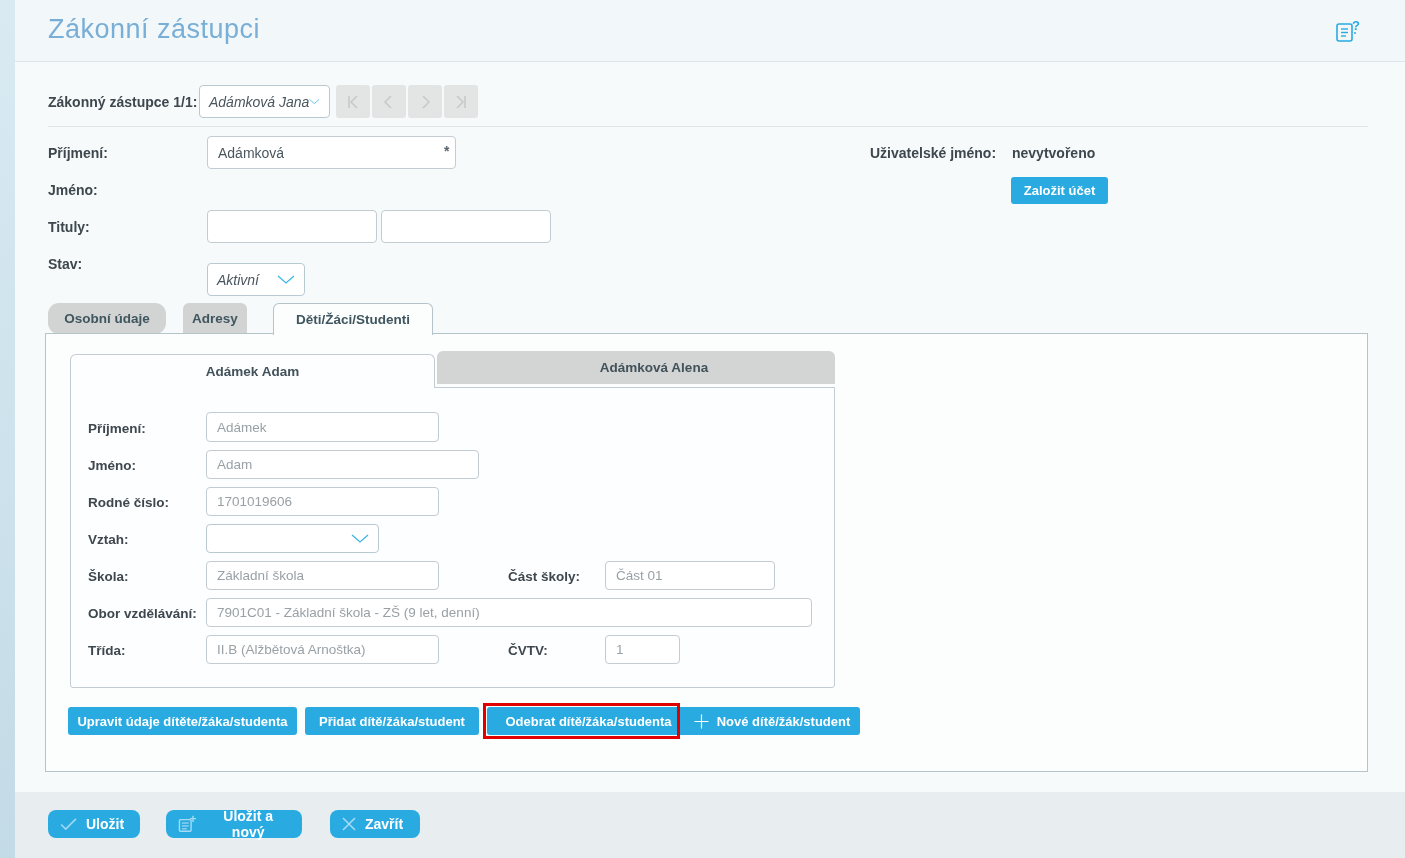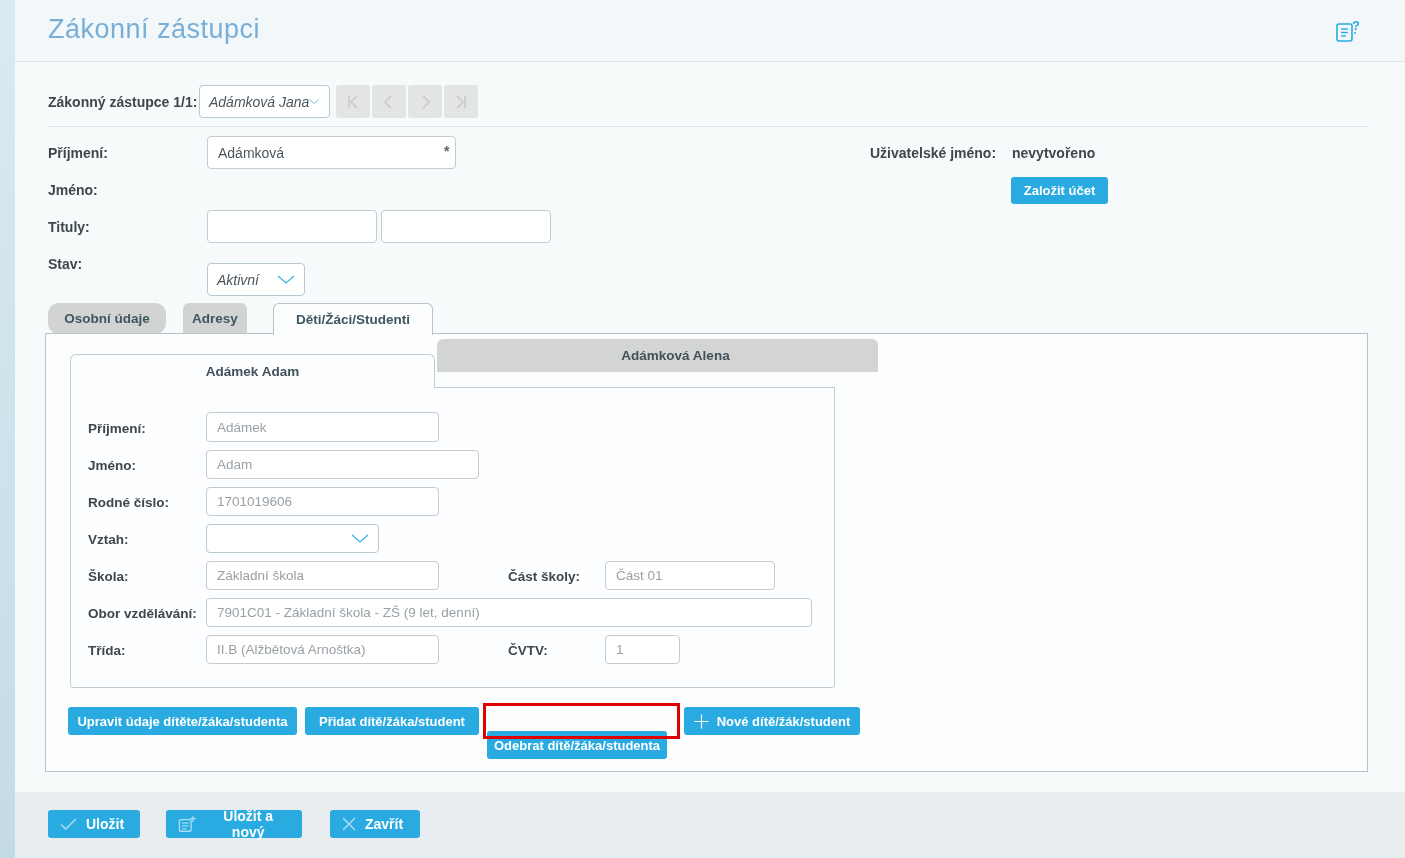--- a/index.html
+++ b/index.html
@@ -45,28 +45,28 @@
     height:32px; z-index:3; }
 
   .content-box { position:absolute; left:45px; top:333px; width:1323px; height:439px;
     background:#fcfdfd; border:1px solid #b6c3c9; }
 
   .child-tab { position:absolute; border:none; border-radius:6px 6px 0 0;
     font-family:"Liberation Sans",sans-serif; font-size:13.5px; font-weight:bold;
     color:#42525a; cursor:pointer; }
   .child-tab.active { left:70px; top:354px; width:365px; height:34px; background:#fdfeff;
     border:1px solid #c3ccd3; border-bottom:none; z-index:2; }
-  .child-tab.inactive { left:437px; top:339px; width:441px; height:33px; background:#d3d4d4;padding-left:36px; }
+  .child-tab.inactive { left:437px; top:351px; width:398px; height:33px; background:#d3d4d4;padding-left:36px; }
 
   .child-panel { position:absolute; left:70px; top:387px; width:765px; height:301px;
     background:#fdfeff; border:1px solid #c3ccd3; border-radius:0 0 3px 3px; }
 
   .footer { position:absolute; left:15px; top:792px; width:1390px; height:66px; background:#e8edef; }
   .footbtn { position:absolute; top:810px; height:28px; display:flex; align-items:center;
-    gap:9px; padding:0 12px; font-size:14px; }
+    gap:9px; padding:0 12px; font-size:14px;border-radius:8px; }
 
   .annotation { position:absolute; left:483px; top:703px; width:197px; height:36px;
     border:3px solid #e00000; z-index:5; pointer-events:none; }
 
   .childbtn { top:707px; height:28px; font-size:13px; display:flex; align-items:center; justify-content:center; gap:8px; }
 </style>
 </head>
 <body>
 
 <div class="page">
@@ -174,21 +174,21 @@
   <span class="lbl-sm" style="left:88px; top:606px;text-align:right;">Obor vzdělávání:</span>
   <input class="inp inp-ro" style="left: 206px; top: 598px; width: 606px; height: 29px;" value="7901C01 - Základní škola - ZŠ (9 let, denní)">
 
   <span class="lbl-sm" style="left:88px; top:643px;">Třída:</span>
   <input class="inp inp-ro" style="left: 206px; top: 635px; width: 233px; height: 29px;" value="II.B (Alžbětová Arnoštka)">
   <span class="lbl-sm" style="left:508px; top:643px;">ČVTV:</span>
   <input class="inp inp-ro" style="left: 605px; top: 635px; width: 75px; height: 29px;" value="1">
 
   <button class="btn-blue childbtn" style="left:68px; width:229px;">Upravit údaje dítěte/žáka/studenta</button>
   <button class="btn-blue childbtn" style="left:305px; width:174px;">Přidat dítě/žáka/student</button>
-  <button class="btn-blue childbtn" style="left:487px; width:180px;margin-top:24px;">Odebrat dítě/žáka/studenta</button>
+  <button class="btn-blue childbtn" style="left:487px; width:203px;">Odebrat dítě/žáka/studenta</button>
   <div class="annotation"></div>
   <button class="btn-blue childbtn" style="left:684px; width:176px;">
     <svg width="15" height="15" viewBox="0 0 15 15">
       <path d="M7.5 0.5 V14.5 M0.5 7.5 H14.5" stroke="#ffffff" stroke-width="1.2" fill="none"></path>
     </svg>
     <span>Nové dítě/žák/student</span>
   </button>
 
   <div class="footer"></div>
   <button class="btn-blue footbtn" style="left:48px; width:92px;">

